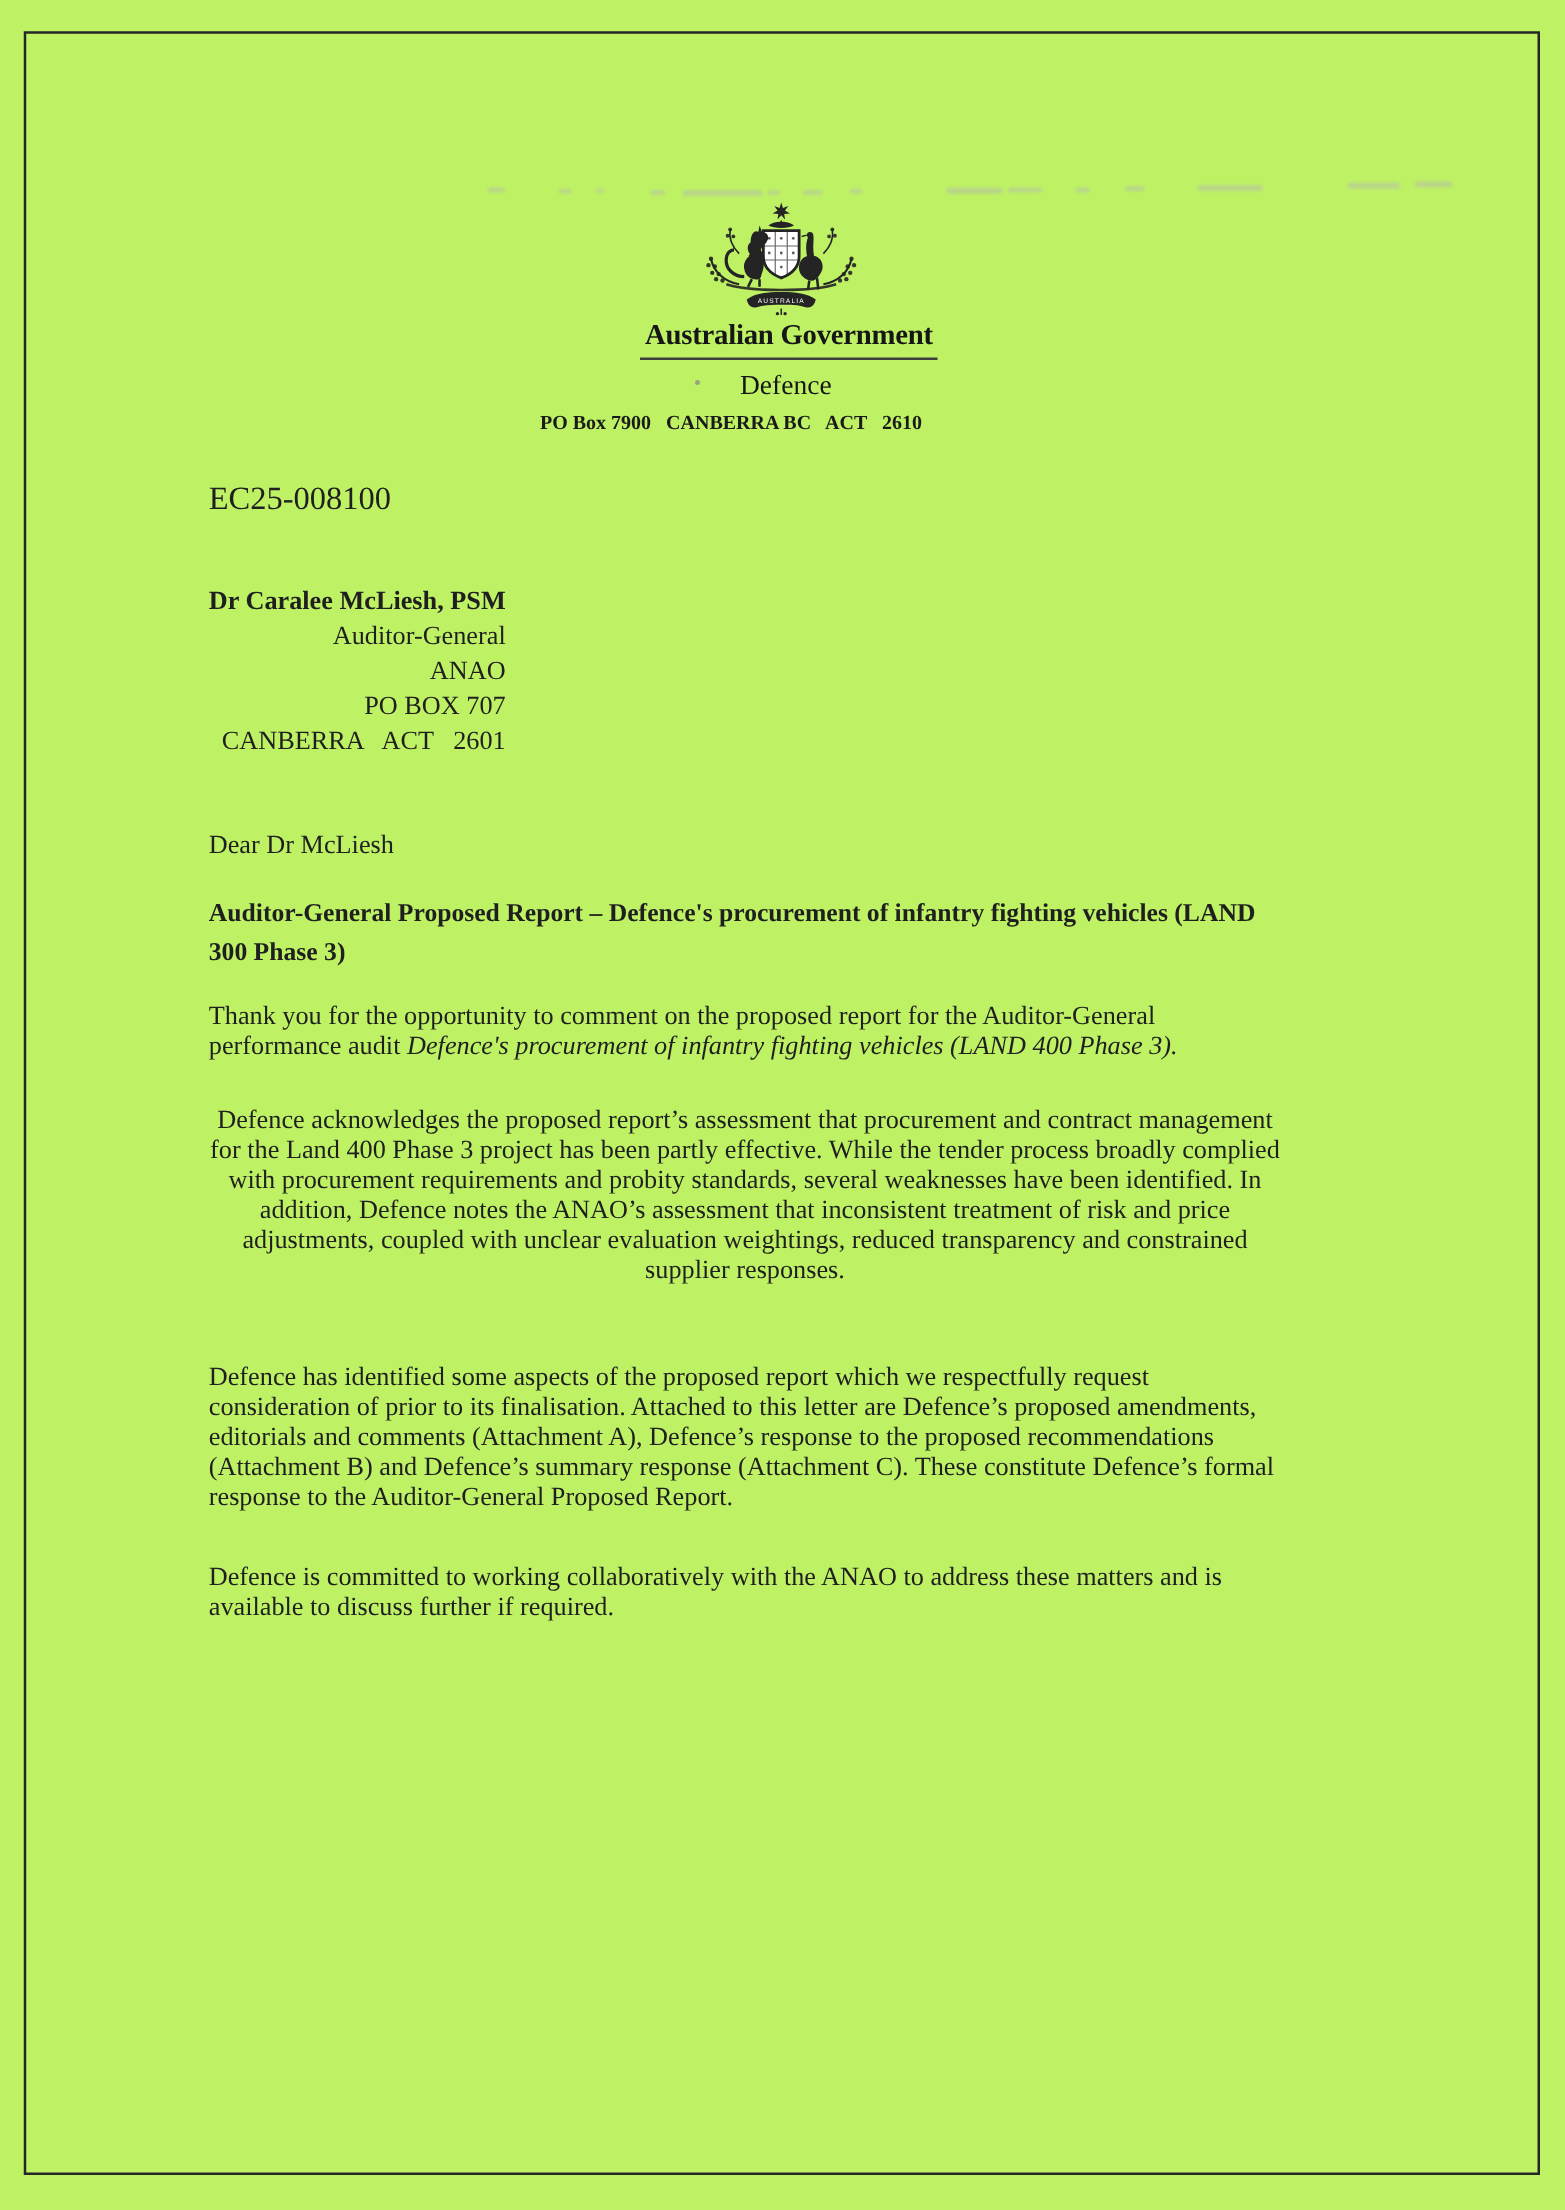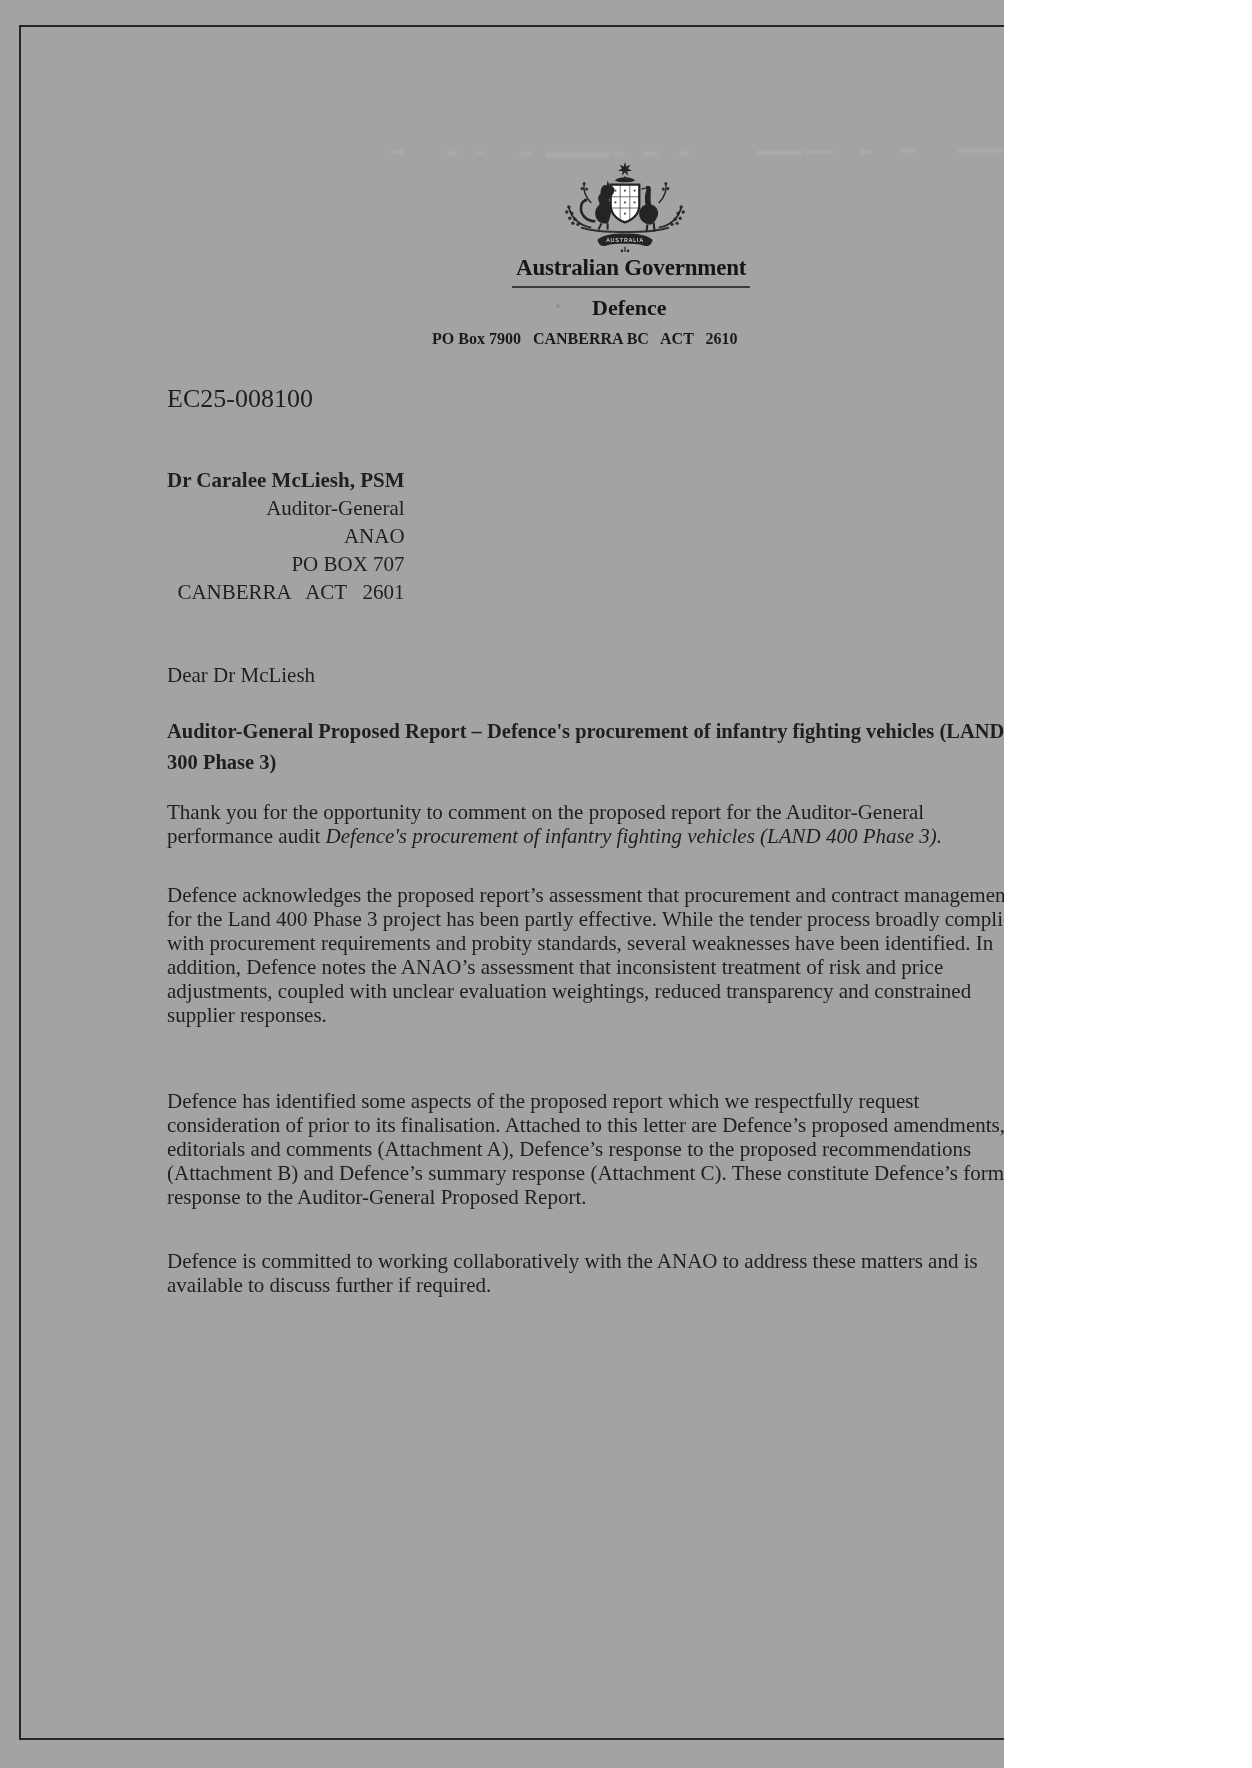--- a/index.html
+++ b/index.html
@@ -1,54 +1,54 @@
 <!DOCTYPE html>
 <html><head>
 <meta charset="utf-8">
 <style>
   html,body { margin:0; padding:0; background:#ffffff; }
   .page {
-    position:relative; width:1004px; height:1768px; background:#a3a3a3;
+    position:relative; width:1252px; height:1768px; background:#bef264;
     font-family:"Liberation Serif", serif; color:#1f1f1f; overflow:hidden;
   }
   .frame {
     position:absolute; left:19px; top:25px; width:1209px; height:1711px;
     border:2px solid #262626;
   }
   
   .noise-seg { position:absolute; background:#b5b5b5; opacity:.45; filter:blur(1.2px); border-radius:2px; }
   .dot-artifact { position:absolute; left:556px; top:304px; width:4px; height:4px; background:#8a8a8a; border-radius:50%; opacity:.75; filter:blur(.4px); }
 
   .crest { position:absolute; left:550px; top:160px; width:150px; height:94px; }
   .crest svg { display:block; width:100%; height:100%; }
 
   .gov-title {
     position:absolute; left:512px; top:255px;
     font-size:23px; font-weight:bold; letter-spacing:-0.2px; color:#161616;
     border-bottom:2px solid #3c3c3c; padding:0 4px 5px 4px; white-space:nowrap;
   }
-  .dept-title { position:absolute; left:592px; top:295px; font-size:22px; font-weight:bold; color:#161616; white-space:nowrap; }
+  .dept-title { position:absolute; left:592px; top:295px; font-size:22px; font-weight:normal; color:#161616; white-space:nowrap; }
   .postal-line { position:absolute; left:432px; top:330px; font-size:16px; font-weight:bold; color:#1a1a1a; white-space:pre-wrap; }
 
   .ref-number { position:absolute; left:167px; top:384px; font-size:26px; }
 
   .recipient { position:absolute; left:167px; top:466px; font-size:21px; line-height:28px;text-align:right; }
   .recipient div { white-space:pre-wrap; }
   .recipient .name { font-weight:bold; }
 
   .salutation { position:absolute; left:167px; top:663px; font-size:21px; }
 
   .subject {
     position:absolute; left:167px; top:716px; width:840px;
     font-size:20.5px; font-weight:bold; line-height:31px;
   }
 
   .para { position:absolute; left:167px; width:858px; font-size:21px; line-height:24px; text-align:left; }
   #para-1 { top:800px; }
-  #para-2 { top:883px; }
+  #para-2 { top:883px;text-align:center; }
   #para-3 { top:1089px; }
   #para-4 { top:1249px; }
   .it { font-style:italic; }
   .b  { font-weight:normal;text-align:right; }
 </style>
 </head>
 <body>
 
 <div class="page">
 

